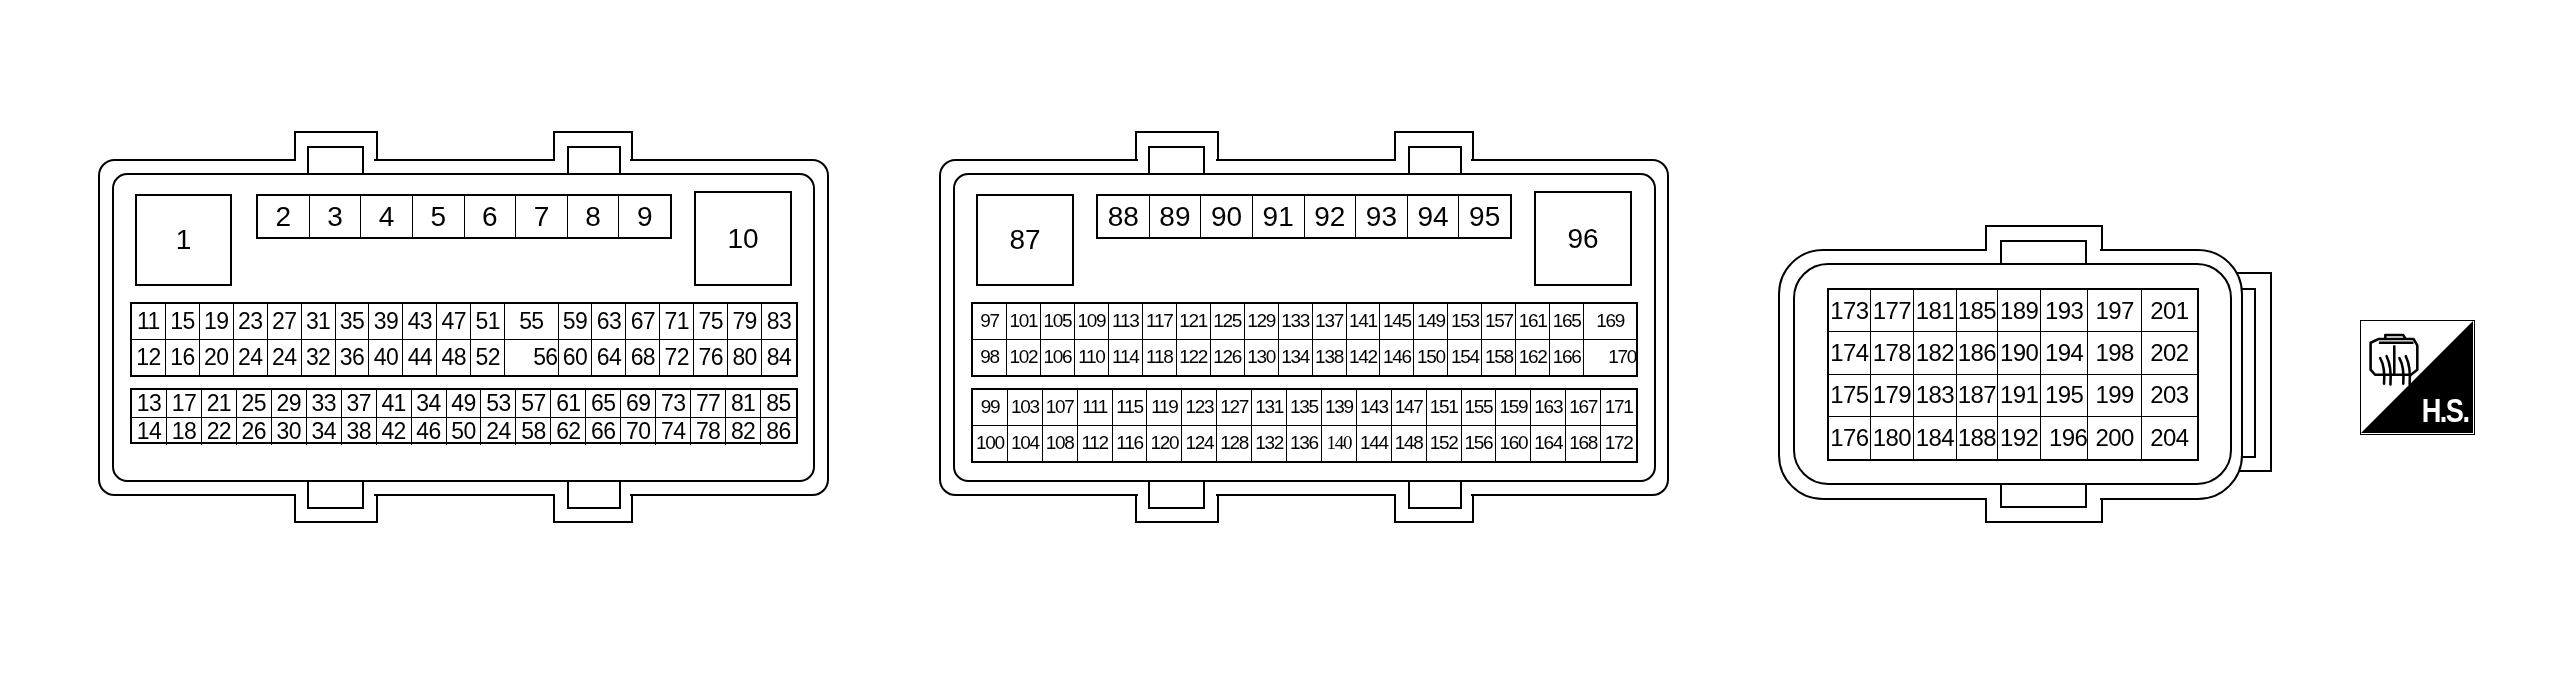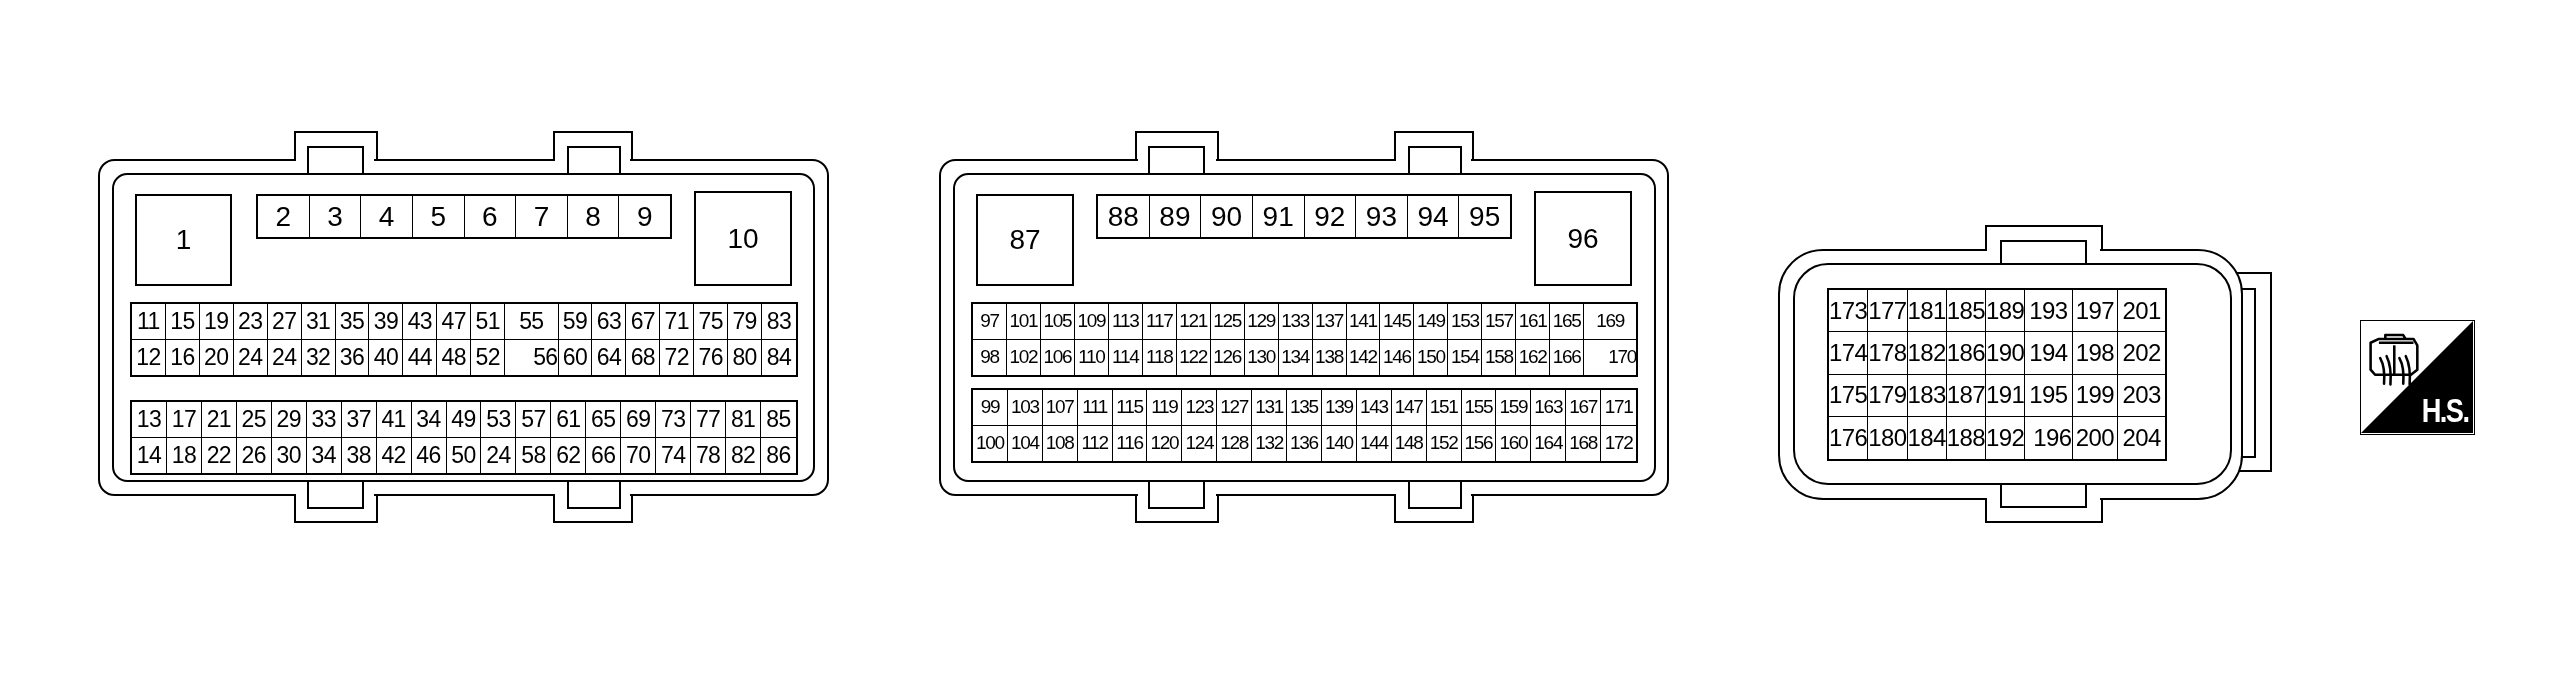--- a/index.html
+++ b/index.html
@@ -97,21 +97,21 @@
       <div class="pin" style="border-bottom: none;">52</div>
       <div class="pin" style="border-bottom: none; margin-left: 28px;">56</div>
       <div class="pin" style="border-bottom: none;">60</div>
       <div class="pin" style="border-bottom: none;">64</div>
       <div class="pin" style="border-bottom: none;">68</div>
       <div class="pin" style="border-bottom: none;">72</div>
       <div class="pin" style="border-bottom: none;">76</div>
       <div class="pin" style="border-bottom: none;">80</div>
       <div class="pin" style="border-right: none; border-bottom: none;">84</div>
     </div>
-  <div class="abs grid g1" id="c1-lower" style="left:130px;top:400px;width:668px;height:75px;grid-template-columns:repeat(19,1fr);grid-template-rows:repeat(2,1fr);">
+  <div class="abs grid g1" id="c1-lower" style="left:130px;top:388px;width:668px;height:56px;grid-template-columns:repeat(19,1fr);grid-template-rows:repeat(2,1fr);">
       <div class="pin">13</div>
       <div class="pin">17</div>
       <div class="pin">21</div>
       <div class="pin">25</div>
       <div class="pin">29</div>
       <div class="pin">33</div>
       <div class="pin">37</div>
       <div class="pin">41</div>
       <div class="pin">34</div>
       <div class="pin">49</div>
@@ -241,21 +241,21 @@
       <div class="pin" style="border-bottom: none;">100</div>
       <div class="pin" style="border-bottom: none;">104</div>
       <div class="pin" style="border-bottom: none;">108</div>
       <div class="pin" style="border-bottom: none;">112</div>
       <div class="pin" style="border-bottom: none;">116</div>
       <div class="pin" style="border-bottom: none;">120</div>
       <div class="pin" style="border-bottom: none;">124</div>
       <div class="pin" style="border-bottom: none;">128</div>
       <div class="pin" style="border-bottom: none;">132</div>
       <div class="pin" style="border-bottom: none;">136</div>
-      <div class="pin" style="border-bottom: none;">140</div>
+      <div class="pin" style="border-bottom: none; font-family: Liberation Serif, serif;">140</div>
       <div class="pin" style="border-bottom: none;">144</div>
       <div class="pin" style="border-bottom: none;">148</div>
       <div class="pin" style="border-bottom: none;">152</div>
       <div class="pin" style="border-bottom: none;">156</div>
       <div class="pin" style="border-bottom: none;">160</div>
       <div class="pin" style="border-bottom: none;">164</div>
       <div class="pin" style="border-bottom: none;">168</div>
       <div class="pin" style="border-right: none; border-bottom: none;">172</div>
     </div>
 </div>
@@ -270,21 +270,21 @@
 
   <div class="abs shell" style="left:1778px;top:249px;width:465px;height:251px;border-radius:45px;"></div>
   <div class="abs" style="left:1987px;top:247px;width:113px;height:5.1px;background:#fff;"></div>
   <div class="abs" style="left:1987px;top:495px;width:113px;height:5.1px;background:#fff;"></div>
 
   <div class="abs tab tab-top" style="left:2000px;top:240px;width:87px;height:25px;"></div>
   <div class="abs tab tab-bot" style="left:2000px;top:482px;width:87px;height:25.5px;"></div>
 
   <div class="abs shell" style="left:1793px;top:263px;width:439px;height:222px;border-radius:35px;"></div>
 
-  <div class="abs grid g3" id="c3-grid" style="left:1827px;top:288px;width:340px;height:173px;grid-template-columns:67fr 69fr 68fr 67fr 68fr 69fr 86fr 88fr;grid-template-rows:repeat(4,1fr);">
+  <div class="abs grid g3" id="c3-grid" style="left:1827px;top:288px;width:372px;height:173px;grid-template-columns:67fr 69fr 68fr 67fr 68fr 69fr 86fr 88fr;grid-template-rows:repeat(4,1fr);">
       <div class="pin">173</div>
       <div class="pin">177</div>
       <div class="pin">181</div>
       <div class="pin">185</div>
       <div class="pin">189</div>
       <div class="pin">193</div>
       <div class="pin">197</div>
       <div class="pin" style="border-right: none;">201</div>
       <div class="pin">174</div>
       <div class="pin">178</div>

